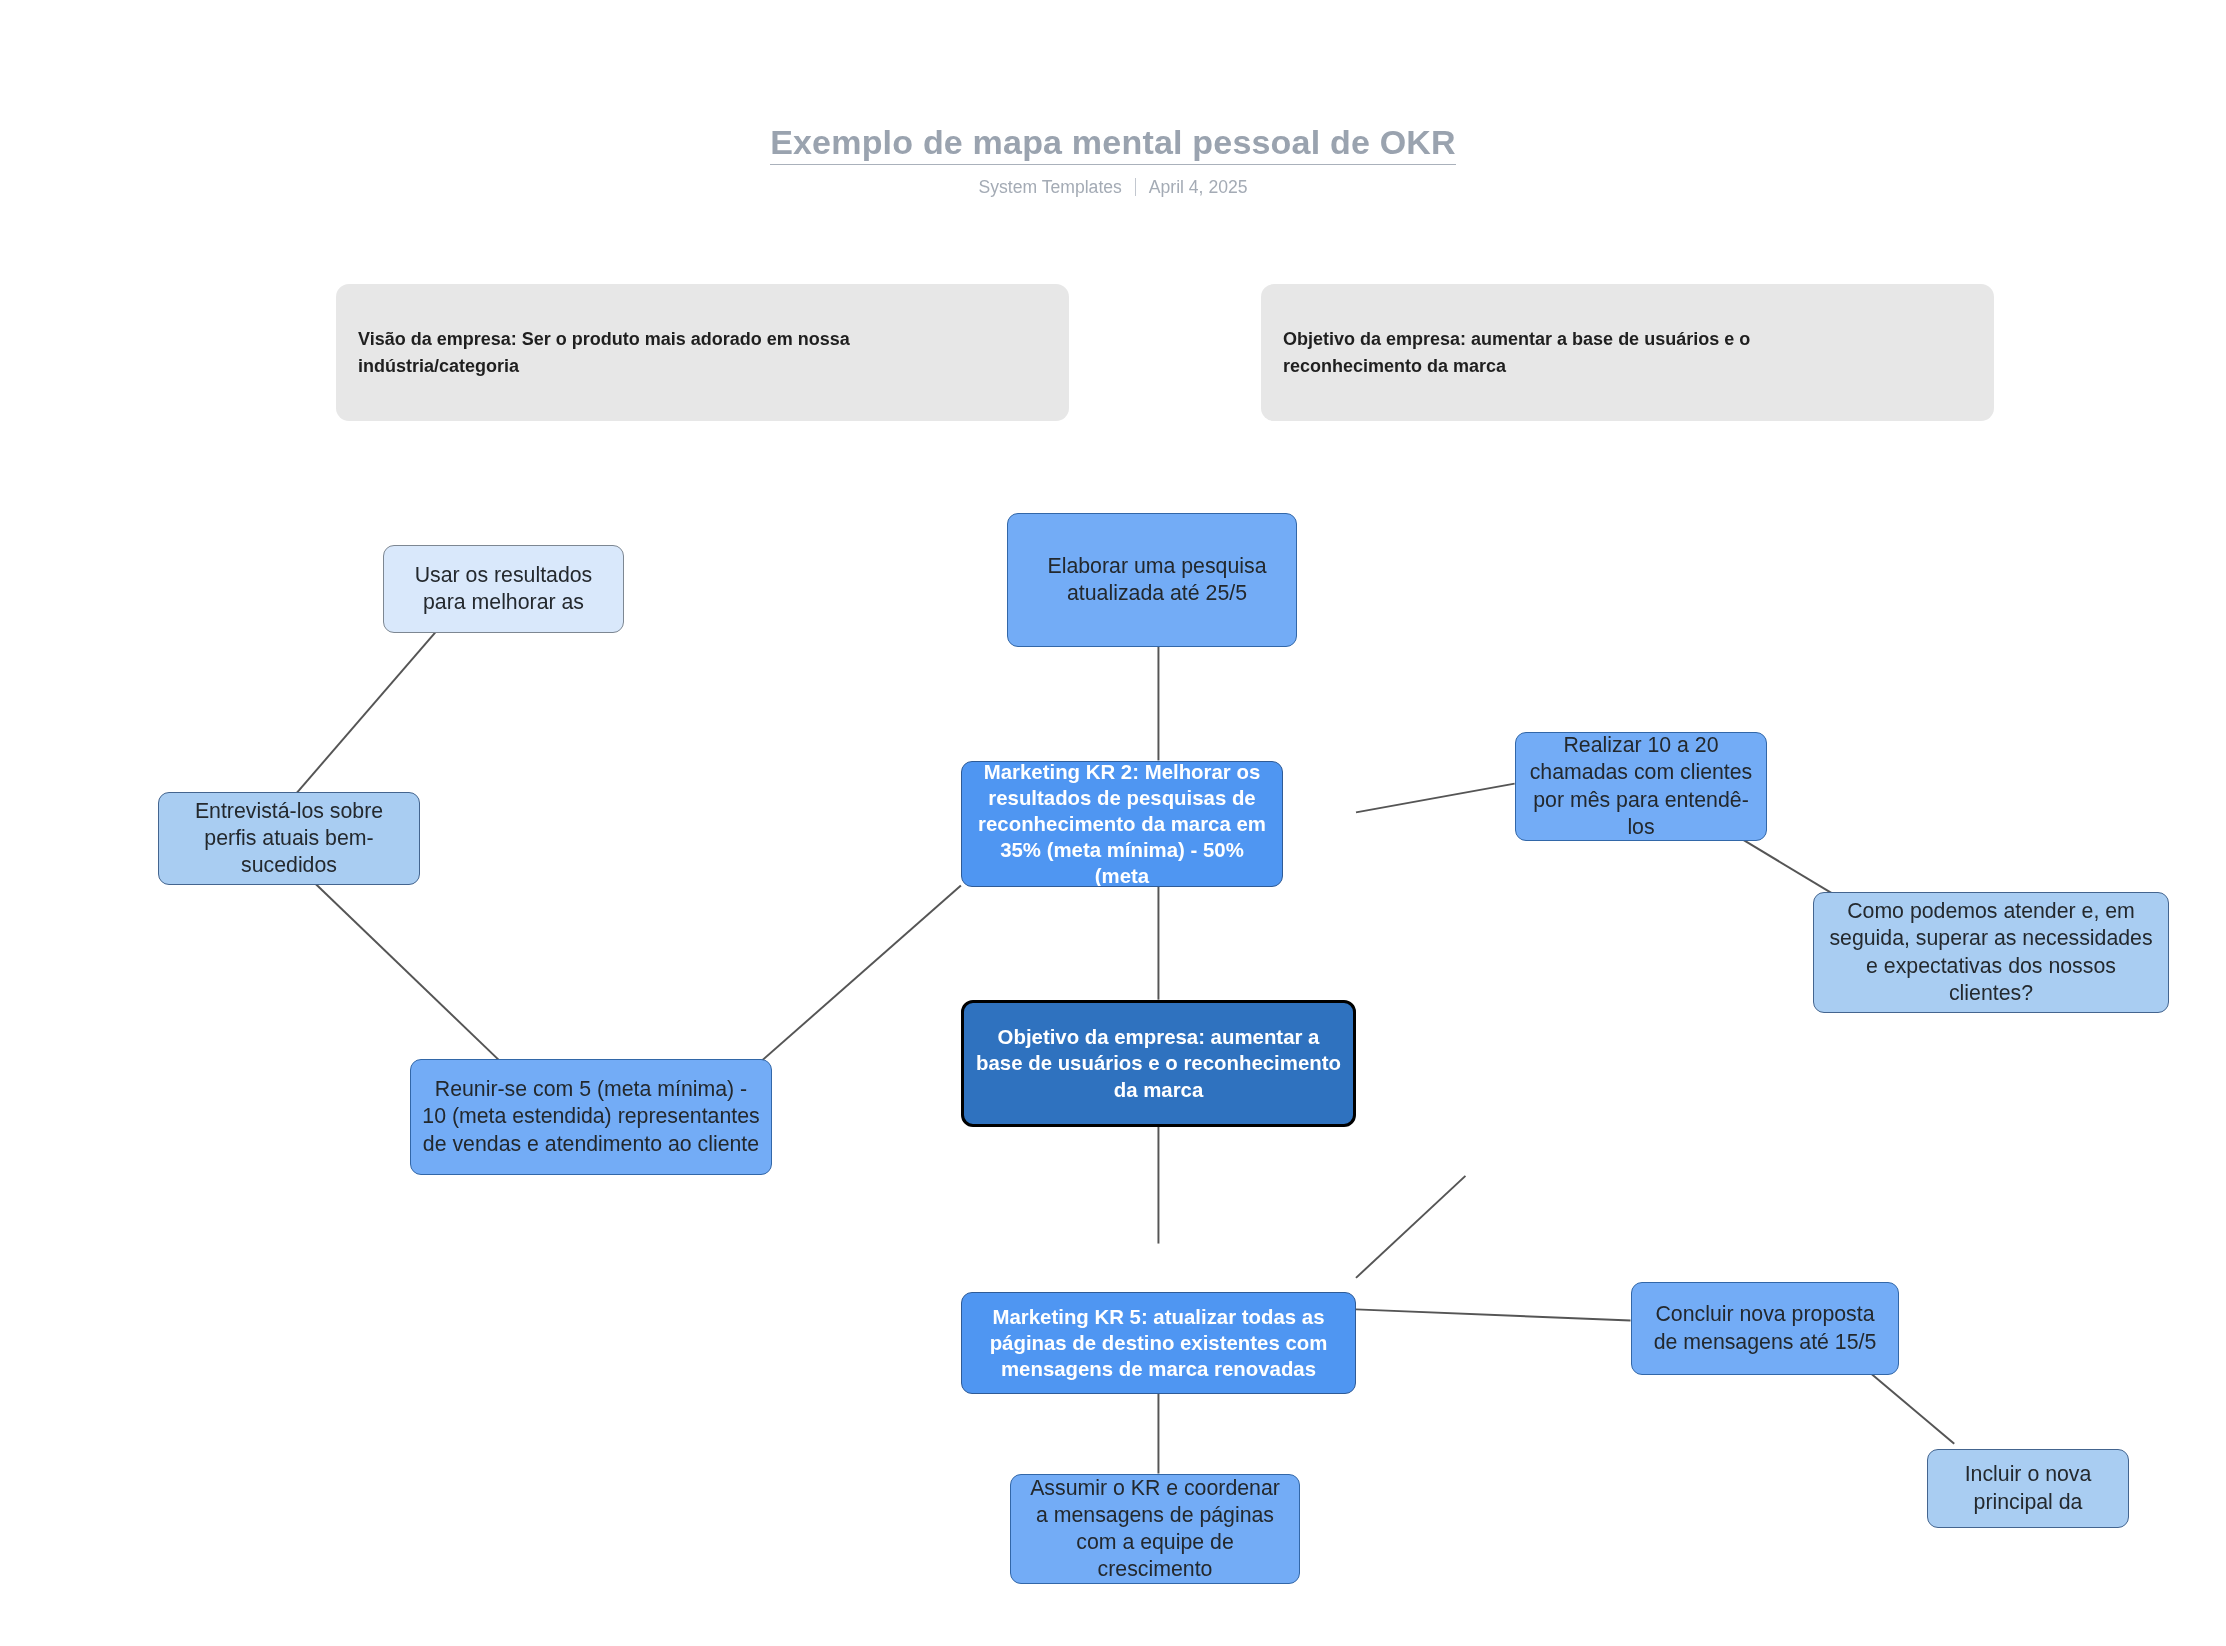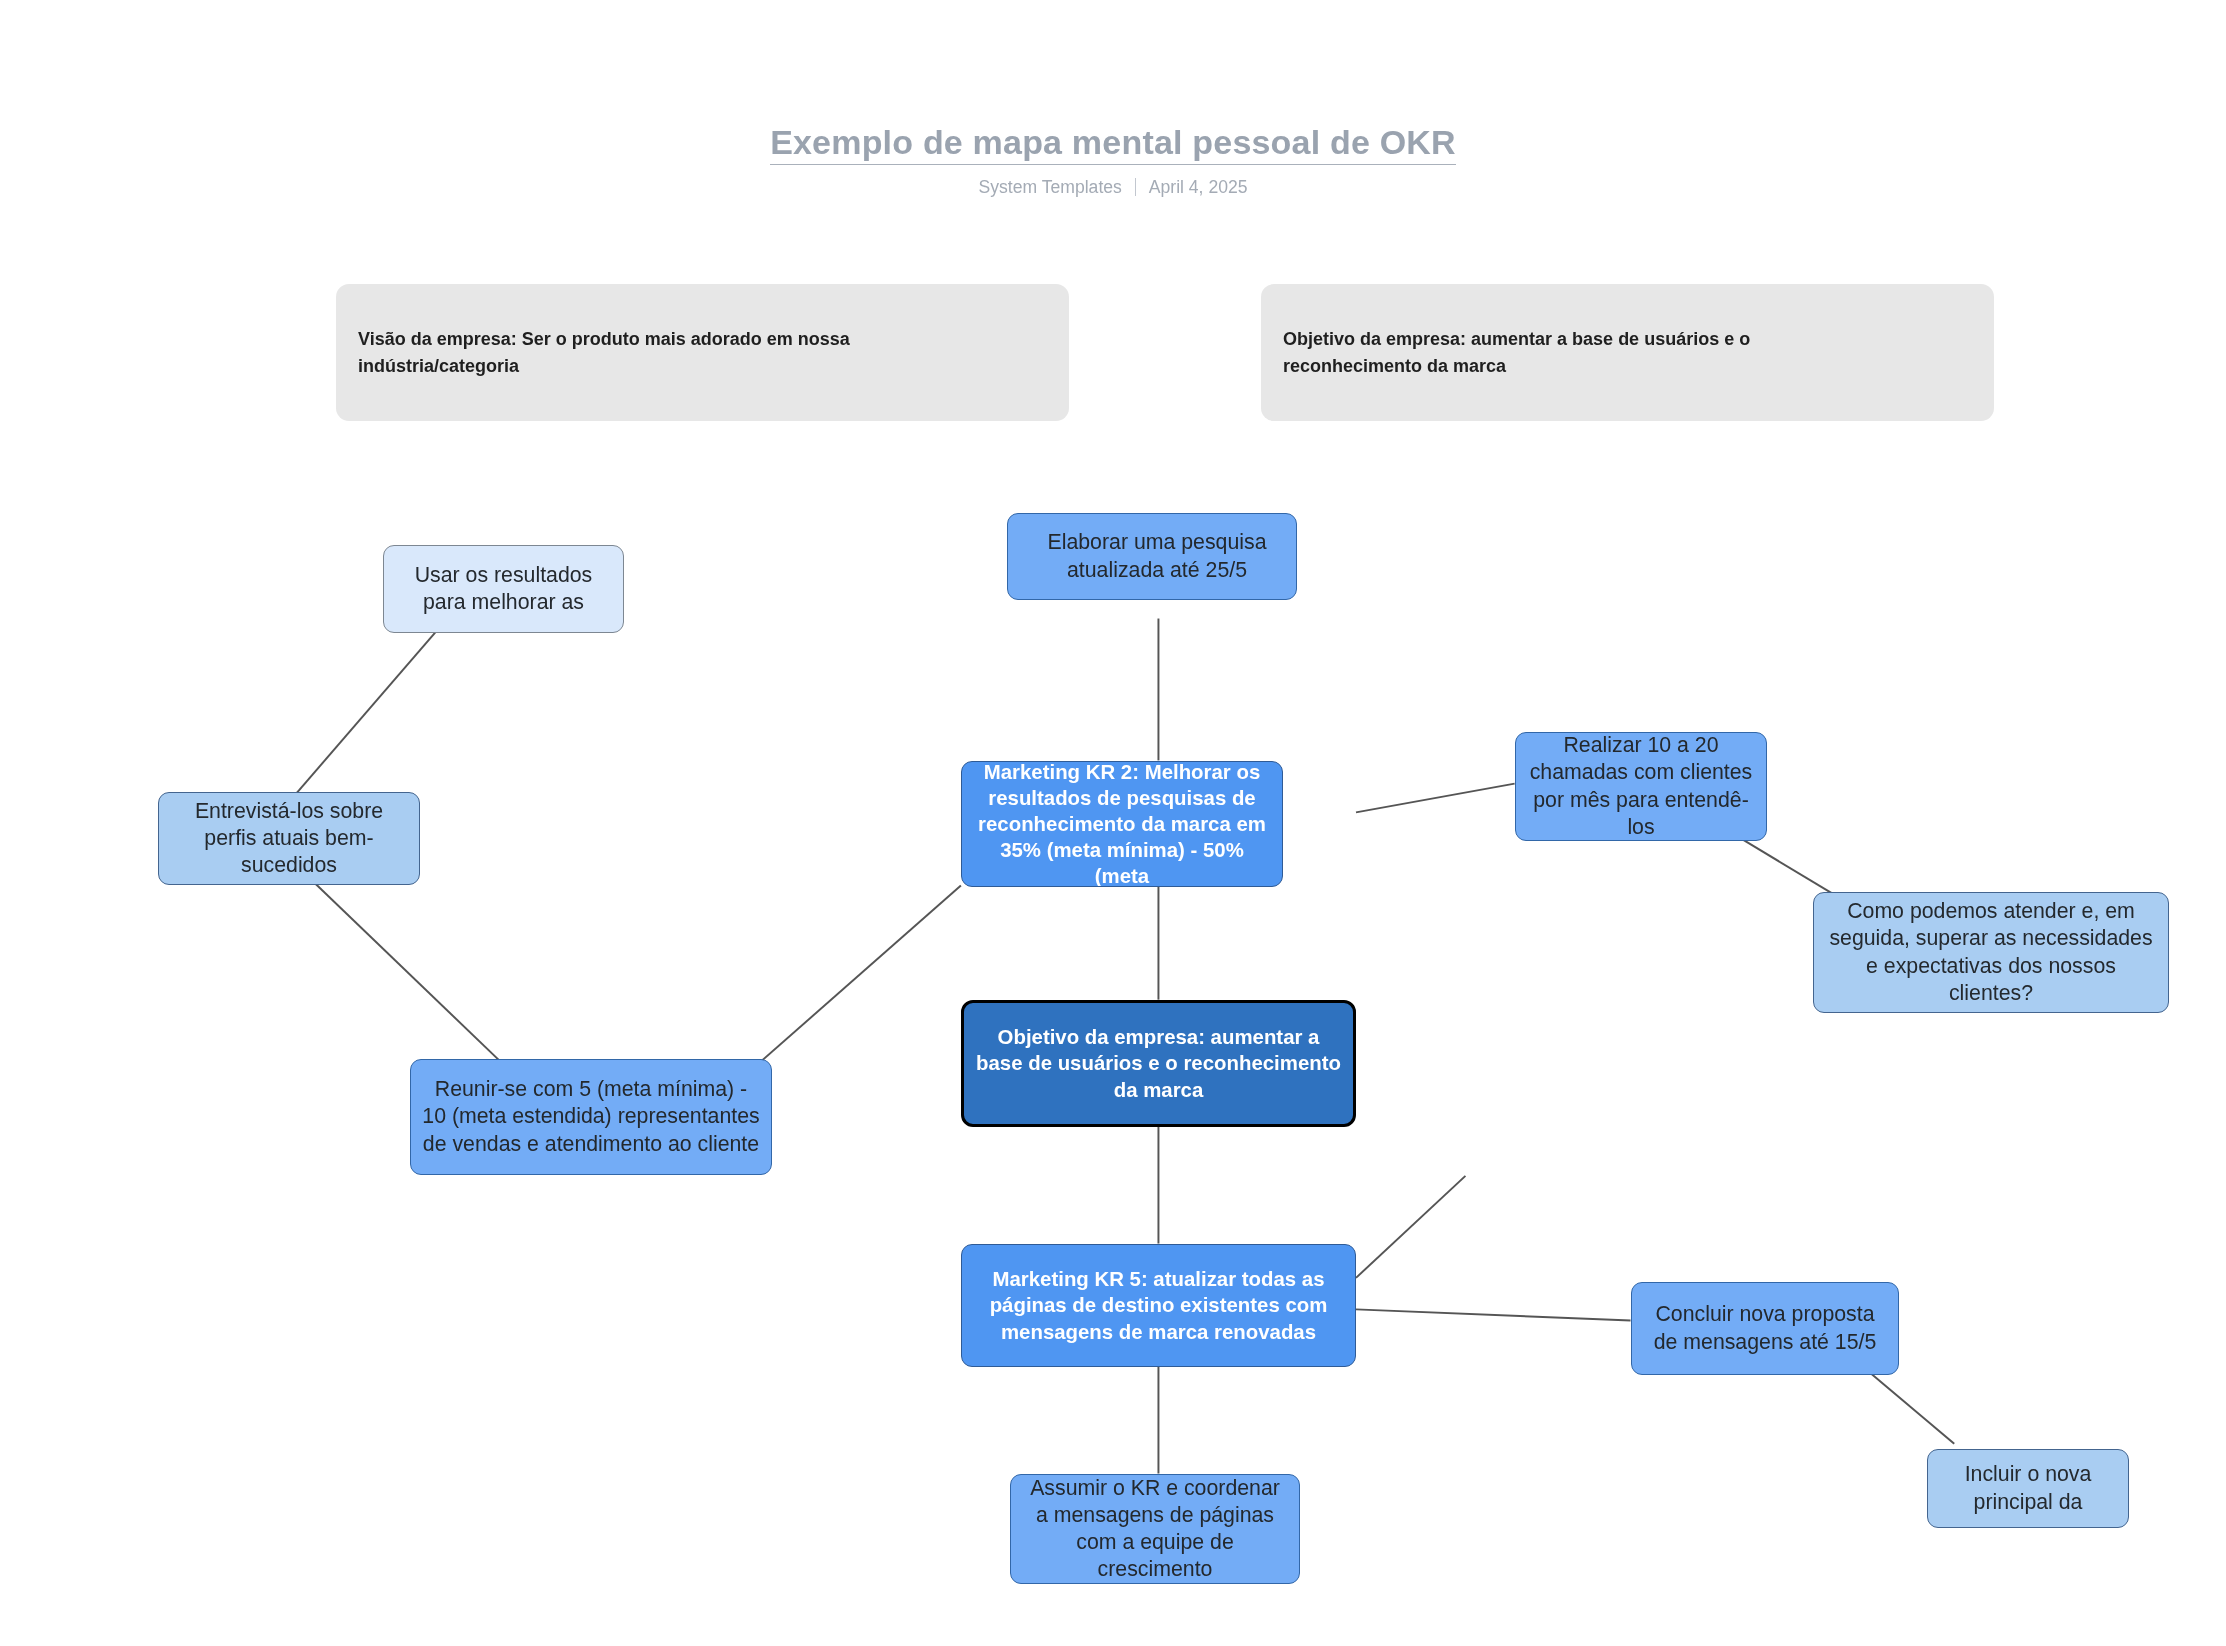--- a/index.html
+++ b/index.html
@@ -95,33 +95,33 @@
   </div>
 
   <div class="node n-light" style="left:158px;top:792px;width:262px;height:93px;">
     <span>Entrevistá-los sobre perfis atuais bem-sucedidos</span>
   </div>
 
   <div class="node n-mid" style="left:410px;top:1059px;width:362px;height:116px;">
     <span>Reunir-se com 5 (meta mínima) - 10 (meta estendida) representantes de vendas e atendimento ao cliente</span>
   </div>
 
-  <div class="node n-mid" style="left:1007px;top:513px;width:290px;height:87px;padding-left:10px;">
+  <div class="node n-mid" style="left:1007px;top:513px;width:290px;height:134px;padding-left:10px;">
     <span>Elaborar uma pesquisa atualizada até 25/5</span>
   </div>
 
   <div class="node n-bright" style="left:961px;top:761px;width:322px;height:126px;">
     <span>Marketing KR 2: Melhorar os resultados de pesquisas de reconhecimento da marca em 35% (meta mínima) - 50% (meta</span>
   </div>
 
   <div class="node n-root" style="left:961px;top:1000px;width:395px;height:127px;">
     <span>Objetivo da empresa: aumentar a base de usuários e o reconhecimento da marca</span>
   </div>
 
-  <div class="node n-bright" style="left:961px;top:1244px;width:395px;height:123px;">
+  <div class="node n-bright" style="left:961px;top:1292px;width:395px;height:102px;">
     <span>Marketing KR 5: atualizar todas as páginas de destino existentes com mensagens de marca renovadas</span>
   </div>
 
   <div class="node n-mid" style="left:1515px;top:732px;width:252px;height:109px;">
     <span>Realizar 10 a 20 chamadas com clientes por mês para entendê-los</span>
   </div>
 
   <div class="node n-light" style="left:1813px;top:892px;width:356px;height:121px;">
     <span>Como podemos atender e, em seguida, superar as necessidades e expectativas dos nossos clientes?</span>
   </div>

